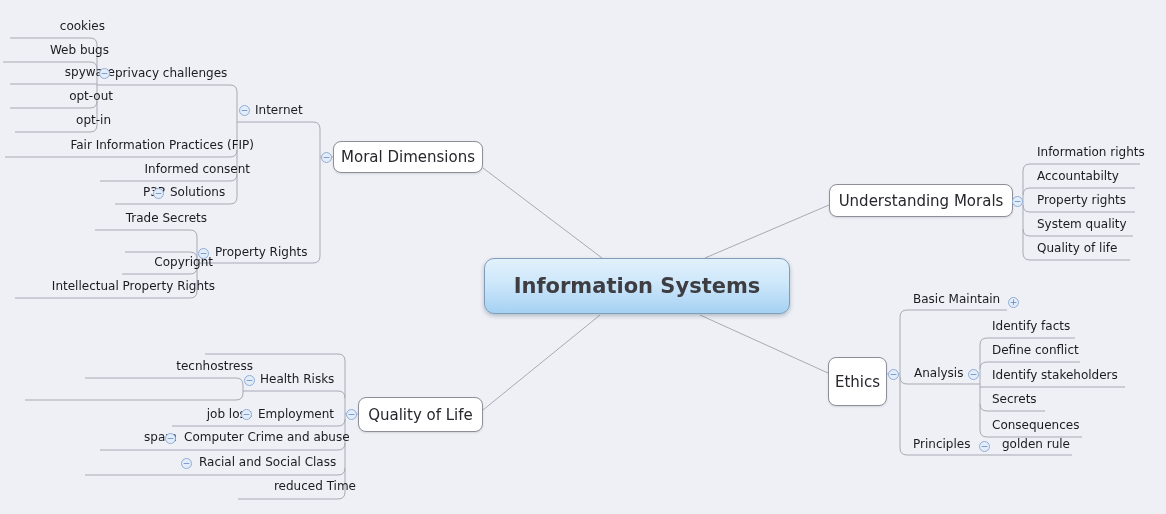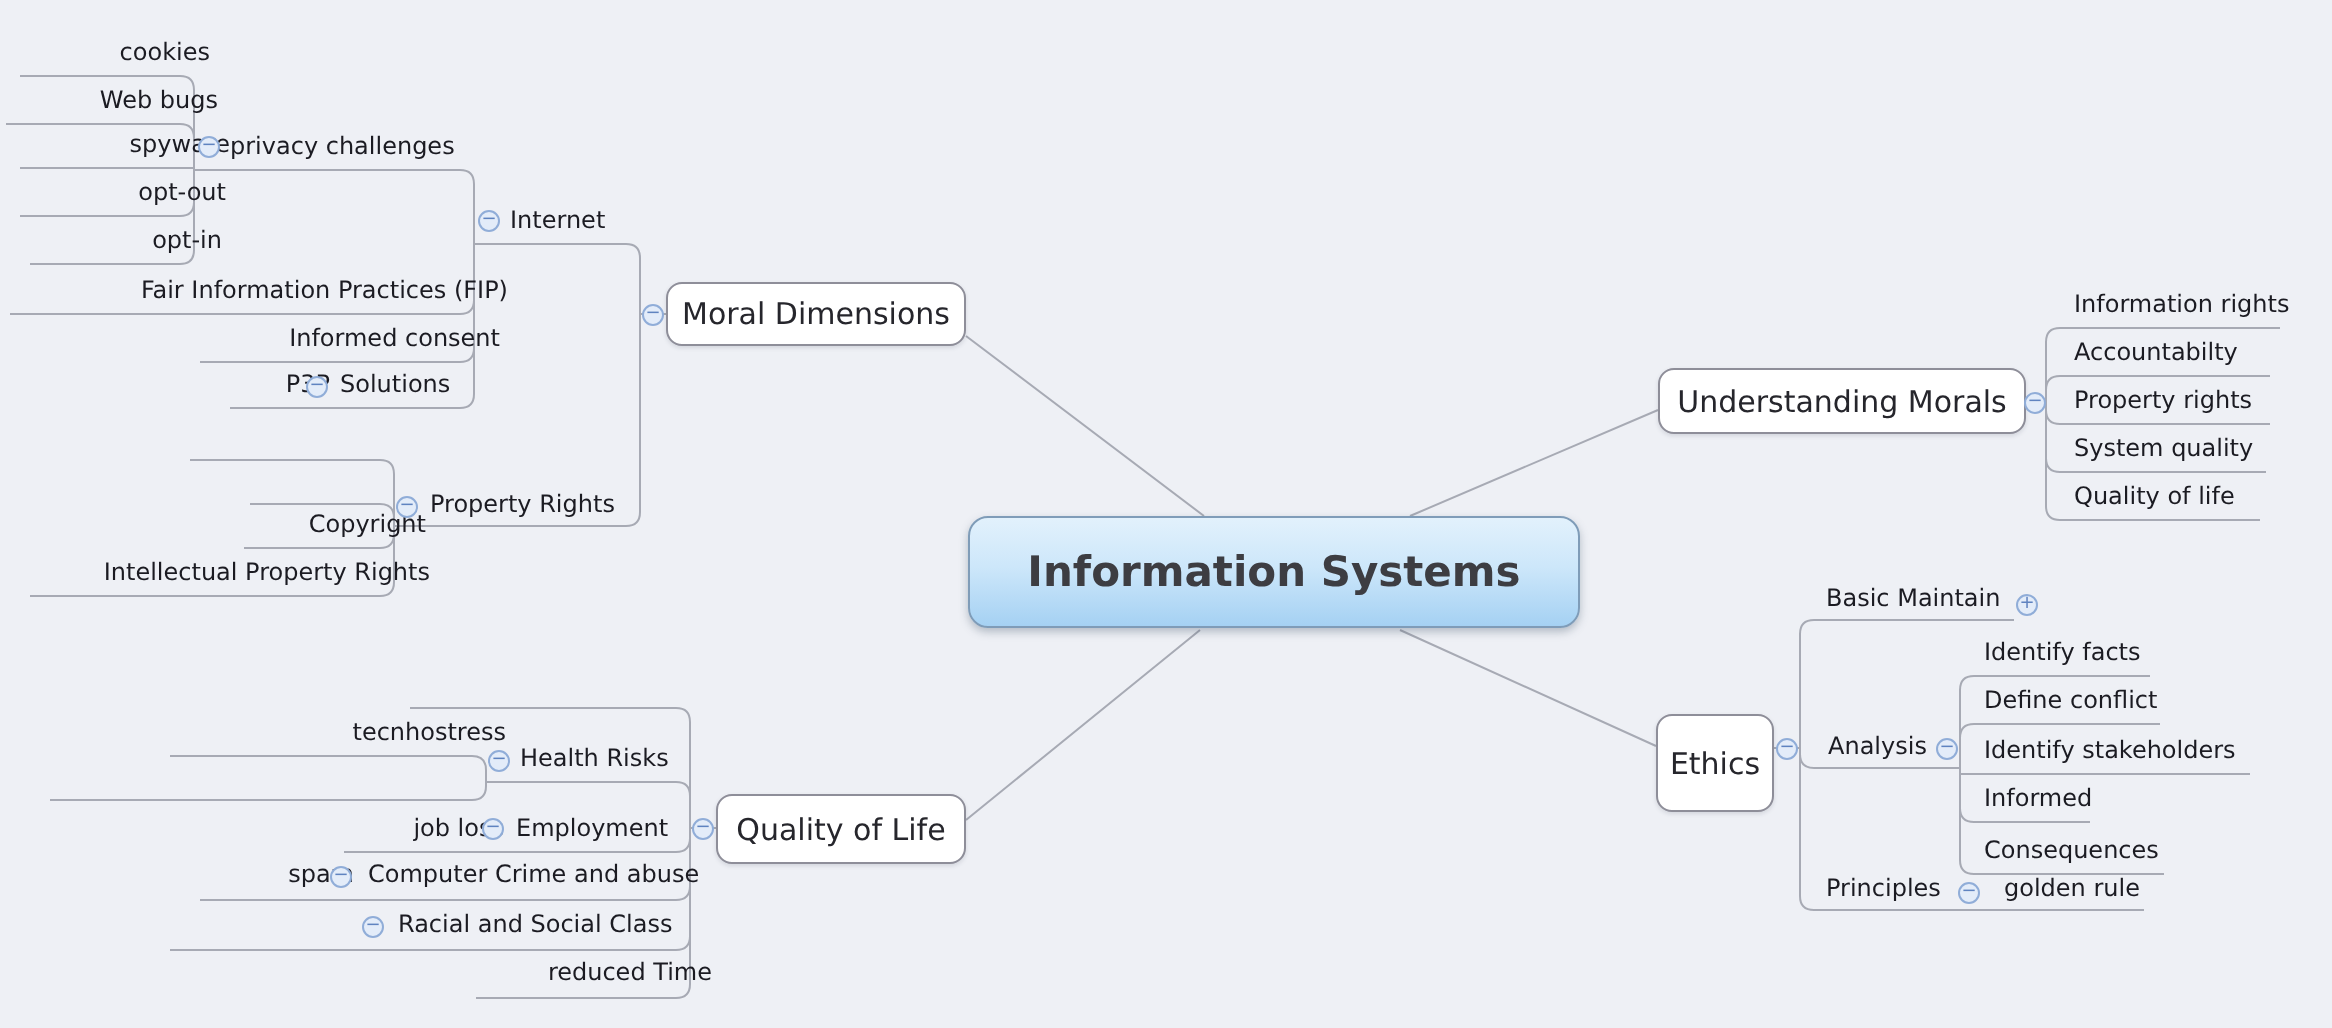--- a/index.html
+++ b/index.html
@@ -66,36 +66,37 @@
   <div class="lbl ra" style="top:65px;width:90px">spyware</div>
   <div class="lbl ra" style="top:89px;width:88px">opt-out</div>
   <div class="lbl ra" style="top:113px;width:86px">opt-in</div>
   <div class="lbl" style="left:115px;top:66px">privacy challenges</div>
   <div class="lbl ra" style="top:138px;width:229px">Fair Information Practices (FIP)</div>
   <div class="lbl ra" style="top:162px;width:225px">Informed consent</div>
   <div class="lbl ra" style="top:185px;width:140px">P3P</div>
   <div class="lbl" style="left:170px;top:185px">Solutions</div>
   <div class="lbl" style="left:255px;top:103px">Internet</div>
 
+  <div class="lbl ra" style="top:211px;width:182px">Trade Secrets</div>
   <div class="lbl ra" style="top:255px;width:188px">Copyright</div>
   <div class="lbl ra" style="top:279px;width:190px">Intellectual Property Rights</div>
   <div class="lbl" style="left:215px;top:245px">Property Rights</div>
 
   <div class="lbl" style="left:1037px;top:145px">Information rights</div>
   <div class="lbl" style="left:1037px;top:169px">Accountabilty</div>
   <div class="lbl" style="left:1037px;top:193px">Property rights</div>
   <div class="lbl" style="left:1037px;top:217px">System quality</div>
   <div class="lbl" style="left:1037px;top:241px">Quality of life</div>
 
   <div class="lbl" style="left:913px;top:292px">Basic Maintain</div>
   <div class="lbl" style="left:914px;top:366px">Analysis</div>
   <div class="lbl" style="left:992px;top:319px">Identify facts</div>
   <div class="lbl" style="left:992px;top:343px">Define conflict</div>
   <div class="lbl" style="left:992px;top:368px">Identify stakeholders</div>
-  <div class="lbl" style="left:992px;top:392px">Informed</div>
+  <div class="lbl" style="left:992px;top:392px">Secrets</div>
   <div class="lbl" style="left:992px;top:418px">Consequences</div>
   <div class="lbl" style="left:913px;top:437px">Principles</div>
   <div class="lbl" style="left:1002px;top:437px">golden rule</div>
 
   <div class="lbl ra" style="top:359px;width:228px">tecnhostress</div>
   <div class="lbl" style="left:260px;top:372px">Health Risks</div>
   <div class="lbl ra" style="top:407px;width:227px">job loss</div>
   <div class="lbl" style="left:258px;top:407px">Employment</div>
   <div class="lbl ra" style="top:430px;width:152px">spam</div>
   <div class="lbl" style="left:184px;top:430px">Computer Crime and abuse</div>

